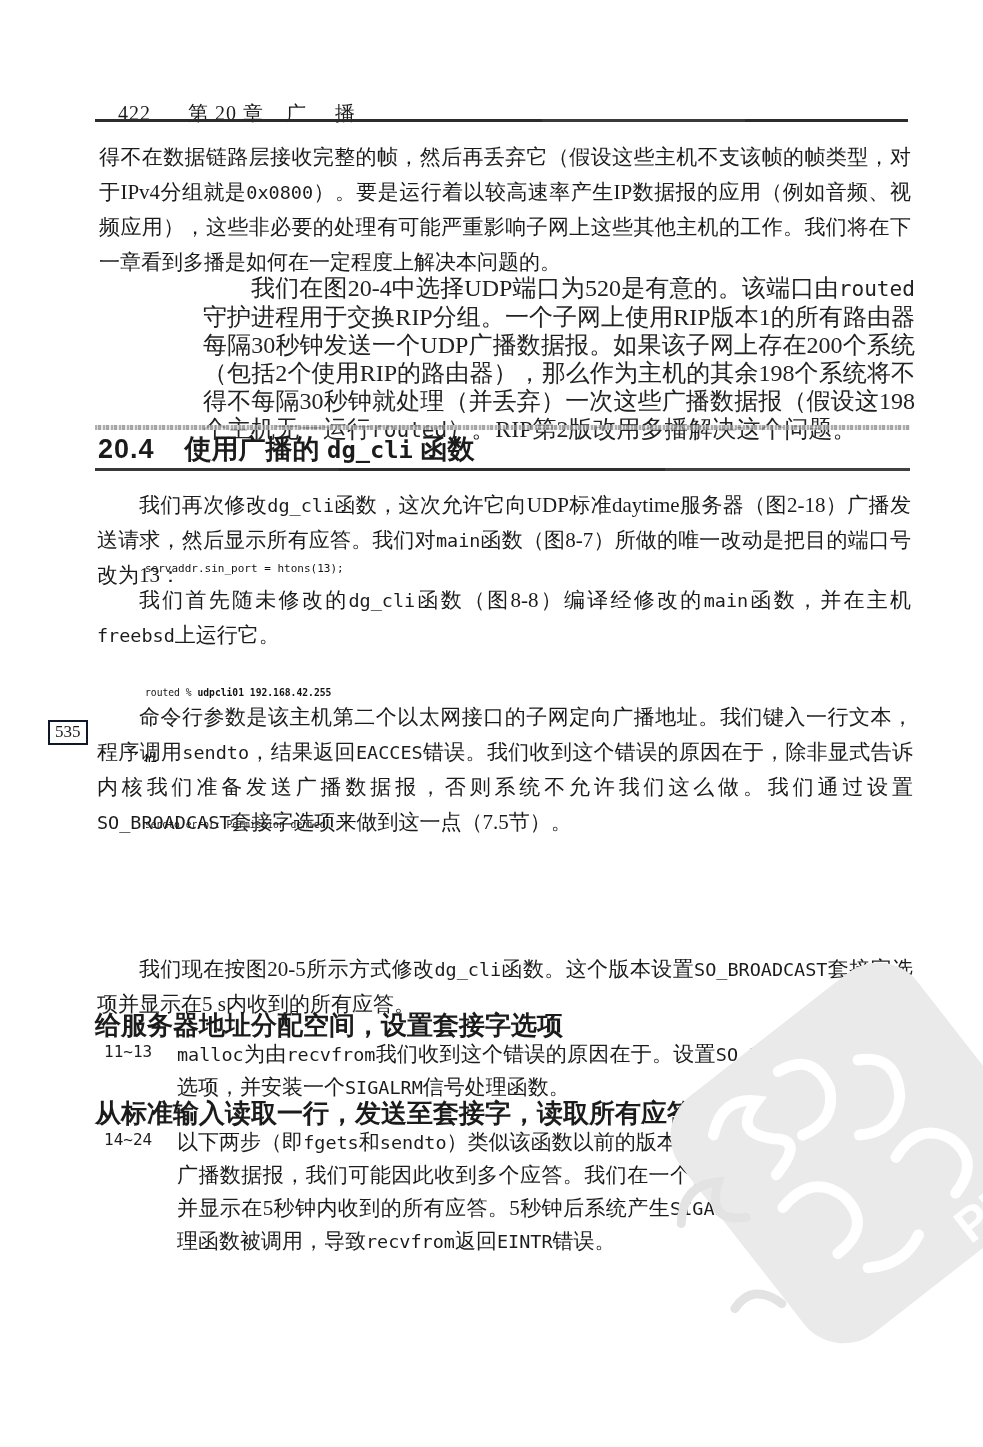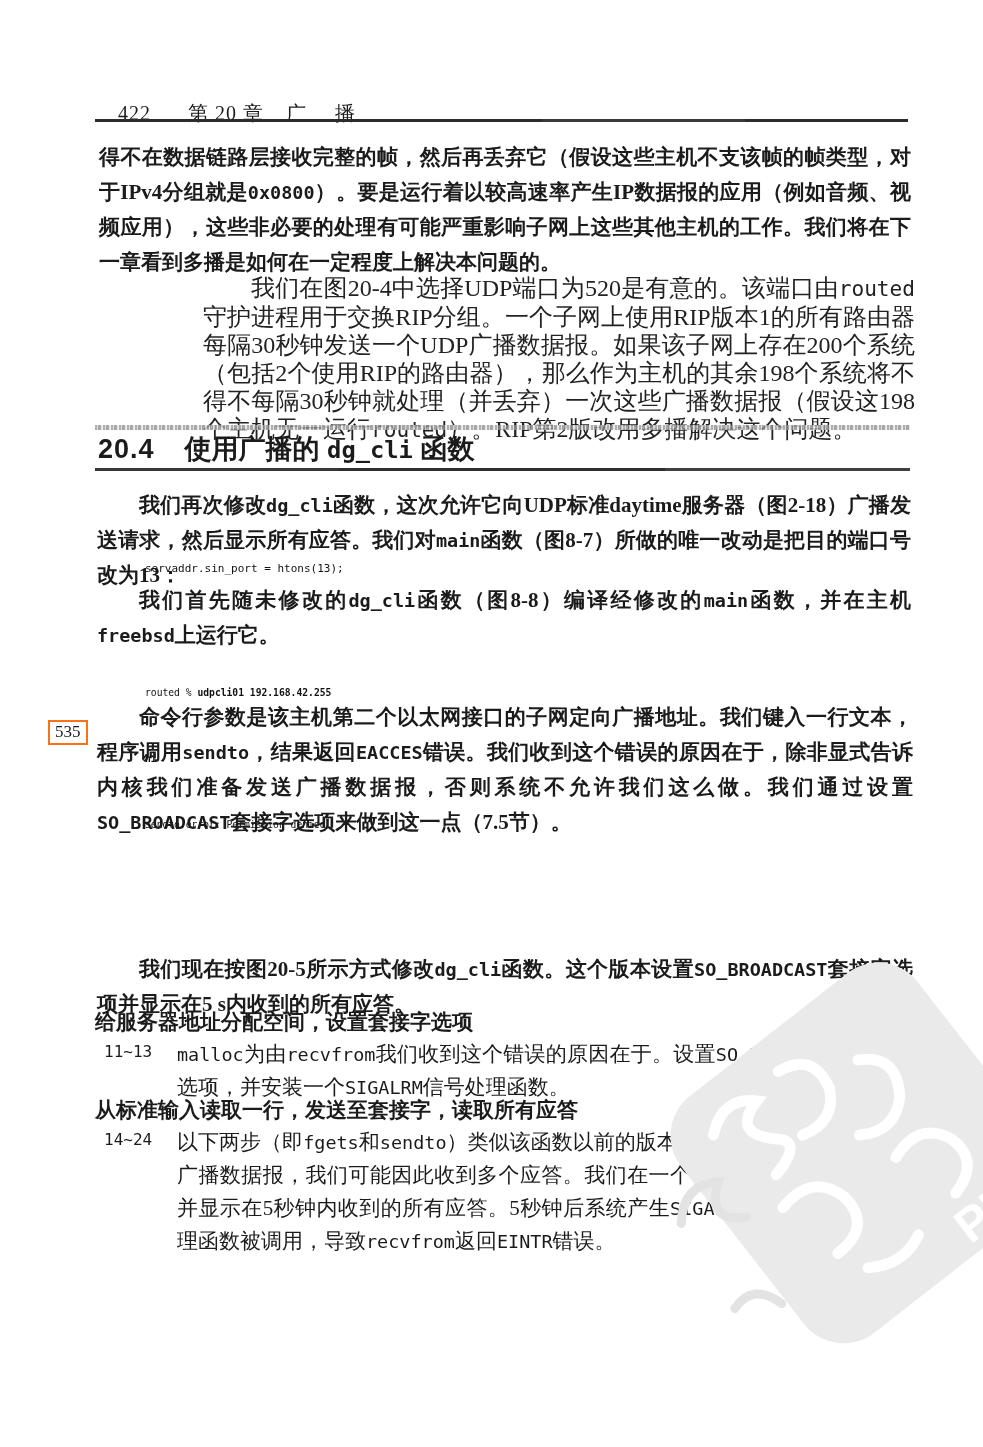--- a/index.html
+++ b/index.html
@@ -11,21 +11,21 @@
   .abs{position:absolute;}
   
   .header{left:118px;top:92px;font-size:20px;letter-spacing:1px;white-space:nowrap;margin-top:8px;}
   .header .pgnum{display:inline-block;width:70px;}
   .header .chap{display:inline-block;}
   .header .t1{display:inline-block;margin-left:22px;}
   .header .t2{display:inline-block;margin-left:28px;}
   .header-rule{left:95px;top:119px;width:813px;height:3px;
     background:linear-gradient(90deg,#2c2c2c 0 55%,#3a3a3a 55% 80%,#2c2c2c 80% 100%);}
   
-  .para{font-size:21px;line-height:35px;text-align:justify;font-weight:bold;}
+  .para{font-size:21px;line-height:35px;text-align:justify;}
   .p1{left:99px;top:140px;width:812px;}
   .indent{text-indent:2em;}
   .note{font-size:24px;line-height:28px;left:203px;width:712px;text-align:justify;color:#222;}
   .note p{margin:0;text-indent:2em;}
   .note1{top:274px;}
   .note2{top:824px;}
   
   .sec-bar{left:95px;top:425px;width:815px;height:5px;opacity:.8;
     background:repeating-linear-gradient(90deg,#9a9a9a 0 2px,#d8d8d8 2px 3px,#8f8f8f 3px 6px,#e4e4e4 6px 8px);}
   .sec-head{left:98px;top:431px;width:812px;white-space:nowrap;
@@ -38,24 +38,24 @@
   .p4{left:97px;top:700px;width:816px;}
   .p5{left:97px;top:952px;width:816px;}
   
   .code{font-family:"DejaVu Sans Mono", monospace;font-size:11px;line-height:22px;color:#111;white-space:pre;}
   .code1{left:145px;top:558px;}
   .code2{left:145px;top:638px;}
   
   .run-m{font-family:"DejaVu Sans Mono", monospace;font-size:.88em;}
   .run-bm{font-family:"DejaVu Sans Mono", monospace;font-size:.88em;font-weight:700;}
   
-  .marginbox{left:48px;top:720px;border:2px solid #f97316;padding:0 5px 1px 5px;
+  .marginbox{left:48px;top:720px;border:2px solid #0f172a;padding:0 5px 1px 5px;
     font-size:17px;font-family:"Liberation Serif", serif;background:#fff;}
   
-  .subhead{font-family:"Liberation Sans", sans-serif;font-weight:700;font-size:21px;white-space:nowrap;}
+  .subhead{font-family:"Liberation Sans", sans-serif;font-weight:700;font-size:26px;white-space:nowrap;}
   .sh1{left:95px;top:1008px;}
   .sh2{left:95px;top:1096px;}
   
   .item-label{font-family:"DejaVu Sans Mono", monospace;font-size:16px;}
   .il1{left:104px;top:1042px;}
   .il2{left:104px;top:1130px;}
   .item-text{font-size:21px;line-height:32px;text-align:justify;}
   .it1{left:177px;top:1038px;width:736px;}
   .it2{left:177px;top:1126px;width:732px;}
   

